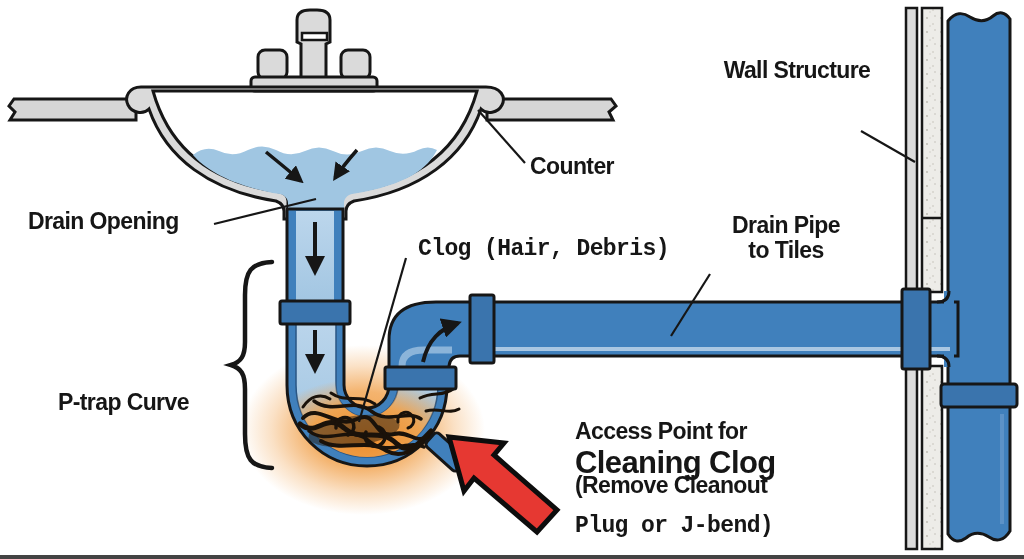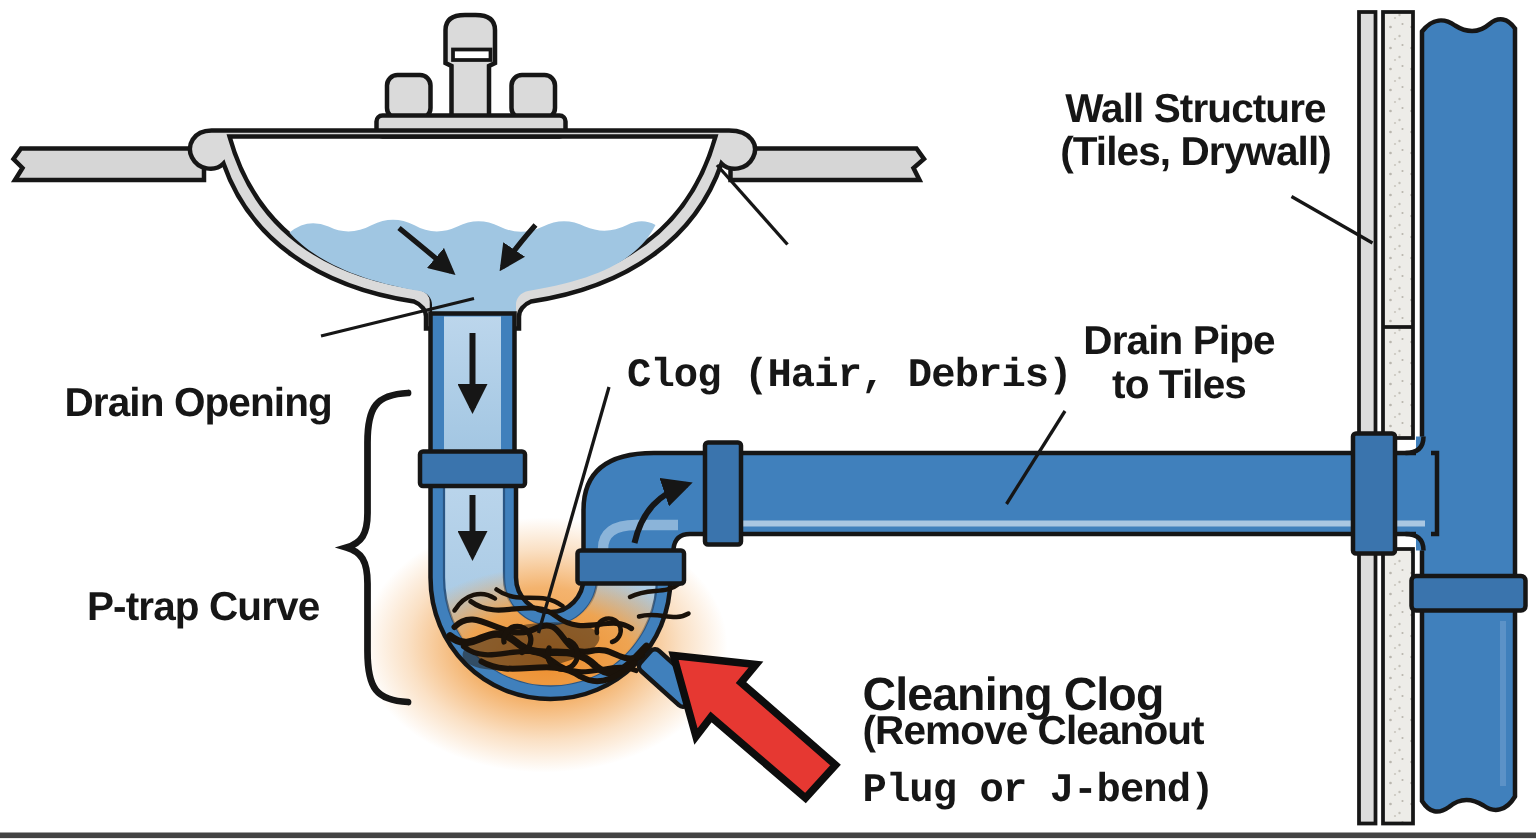--- a/index.html
+++ b/index.html
@@ -6,21 +6,21 @@
     --outline:#161616; --counter-gray:#d6d6d6; --fixture-gray:#dadada;
     --water-blue:#a0c6e2; --pipe-blue:#4080bc; --pipe-dark:#3a74ad;
     --pipe-interior:#aacbe6; --drywall:#edece8; --tile-gray:#dcdcdc;
     --glow-orange:#f09a3e; --clog-black:#1a120a; --arrow-red:#e63832;
     --label-color:#161616;
   }
   html,body{margin:0;padding:0;background:#ffffff;}
   .stage{position:relative;width:1024px;height:559px;background:#ffffff;overflow:hidden;
          font-family:"Liberation Sans",sans-serif;}
   .stage svg{position:absolute;left:0;top:0;}
-  .lbl{position:absolute;color:var(--label-color);font-weight:bold;font-size:27px;
+  .lbl{position:absolute;color:var(--label-color);font-weight:bold;font-size:23px;
        line-height:1.08;white-space:nowrap;letter-spacing:-0.6px;}
   .lbl.center{text-align:center;}
   .lbl.big{font-size:31px;}
 </style>
 </head>
 <body>
 
 <div class="stage">
 
 <svg width="1024" height="559" viewBox="0 0 1024 559">
@@ -175,32 +175,33 @@
     <line x1="478" y1="110" x2="525" y2="163"></line>
     <line x1="406" y1="258" x2="359" y2="422"></line>
     <line x1="861" y1="131" x2="915" y2="162"></line>
     <line x1="710" y1="274" x2="671" y2="336"></line>
   </g>
 
   <path d="M272,262 C251,263 245,271 245,295 L245,342 C245,356 241,362 231,365
            C241,368 245,374 245,389 L245,434 C245,459 251,467 272,468" fill="none" stroke="#161616" stroke-width="4.5" stroke-linecap="round"></path>
 </svg>
 
-<div class="lbl" style="left:43px;top:209px;margin-top:45px;">Drain Opening</div>
+<div class="lbl" style="left:28px;top:209px;">Drain Opening</div>
+<div class="lbl" style="left:530px;top:154px;">Counter</div>
 <div class="lbl" style="left:418px;top:237px;font-family:Liberation Mono, monospace;">Clog (Hair, Debris)</div>
 
 <div class="lbl center" style="left:697px;top:58px;width:200px;">
   <div>Wall Structure</div>
-  <div>(Tiles, Drywall)</div>
 </div>
 
 <div class="lbl center" style="left:700px;top:213px;width:172px;">
   <div>Drain Pipe</div>
   <div>to Tiles</div>
 </div>
 
 <div class="lbl" style="left:58px;top:347px;margin-top:43px;">P-trap Curve</div>
 
+<div class="lbl" style="left:575px;top:419px;">Access Point for</div>
 <div class="lbl big" style="left:575px;top:446px;">Cleaning Clog</div>
 <div class="lbl" style="left:575px;top:473px;">(Remove Cleanout</div>
 <div class="lbl" style="left:575px;top:514px;font-family:Liberation Mono, monospace;">Plug or J-bend)</div>
 
 </div>
 
 </body></html>

